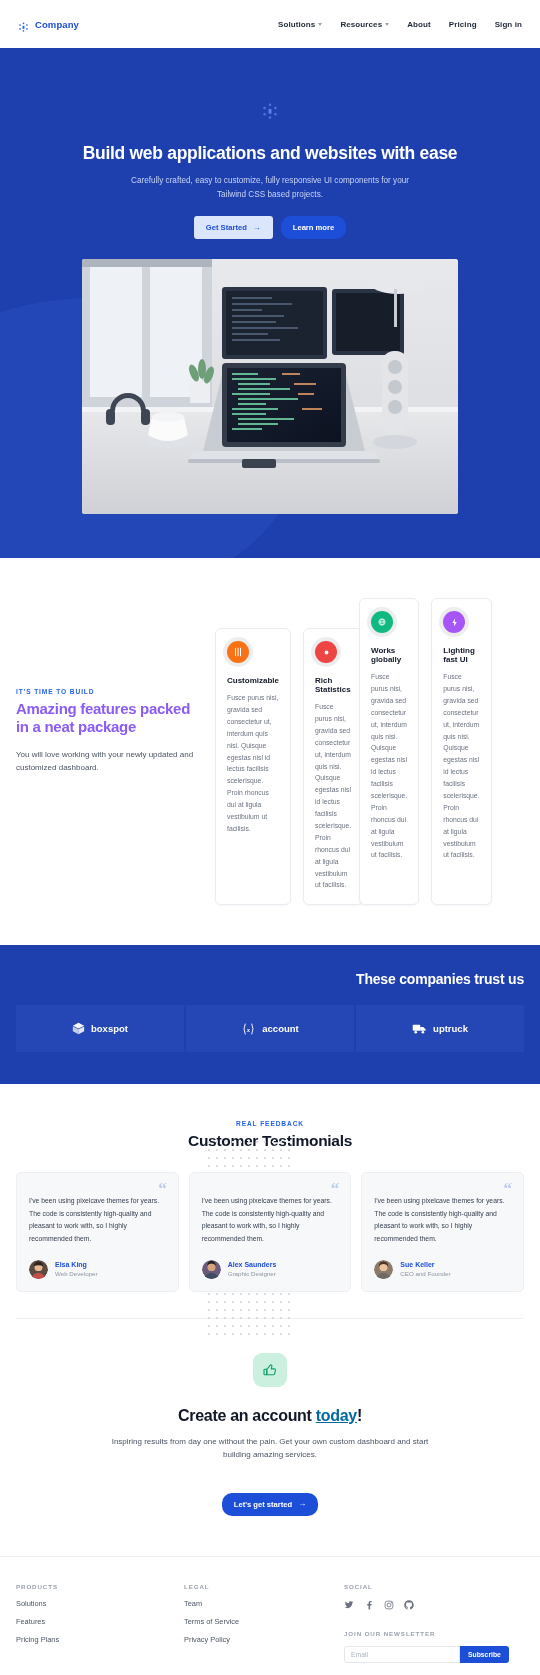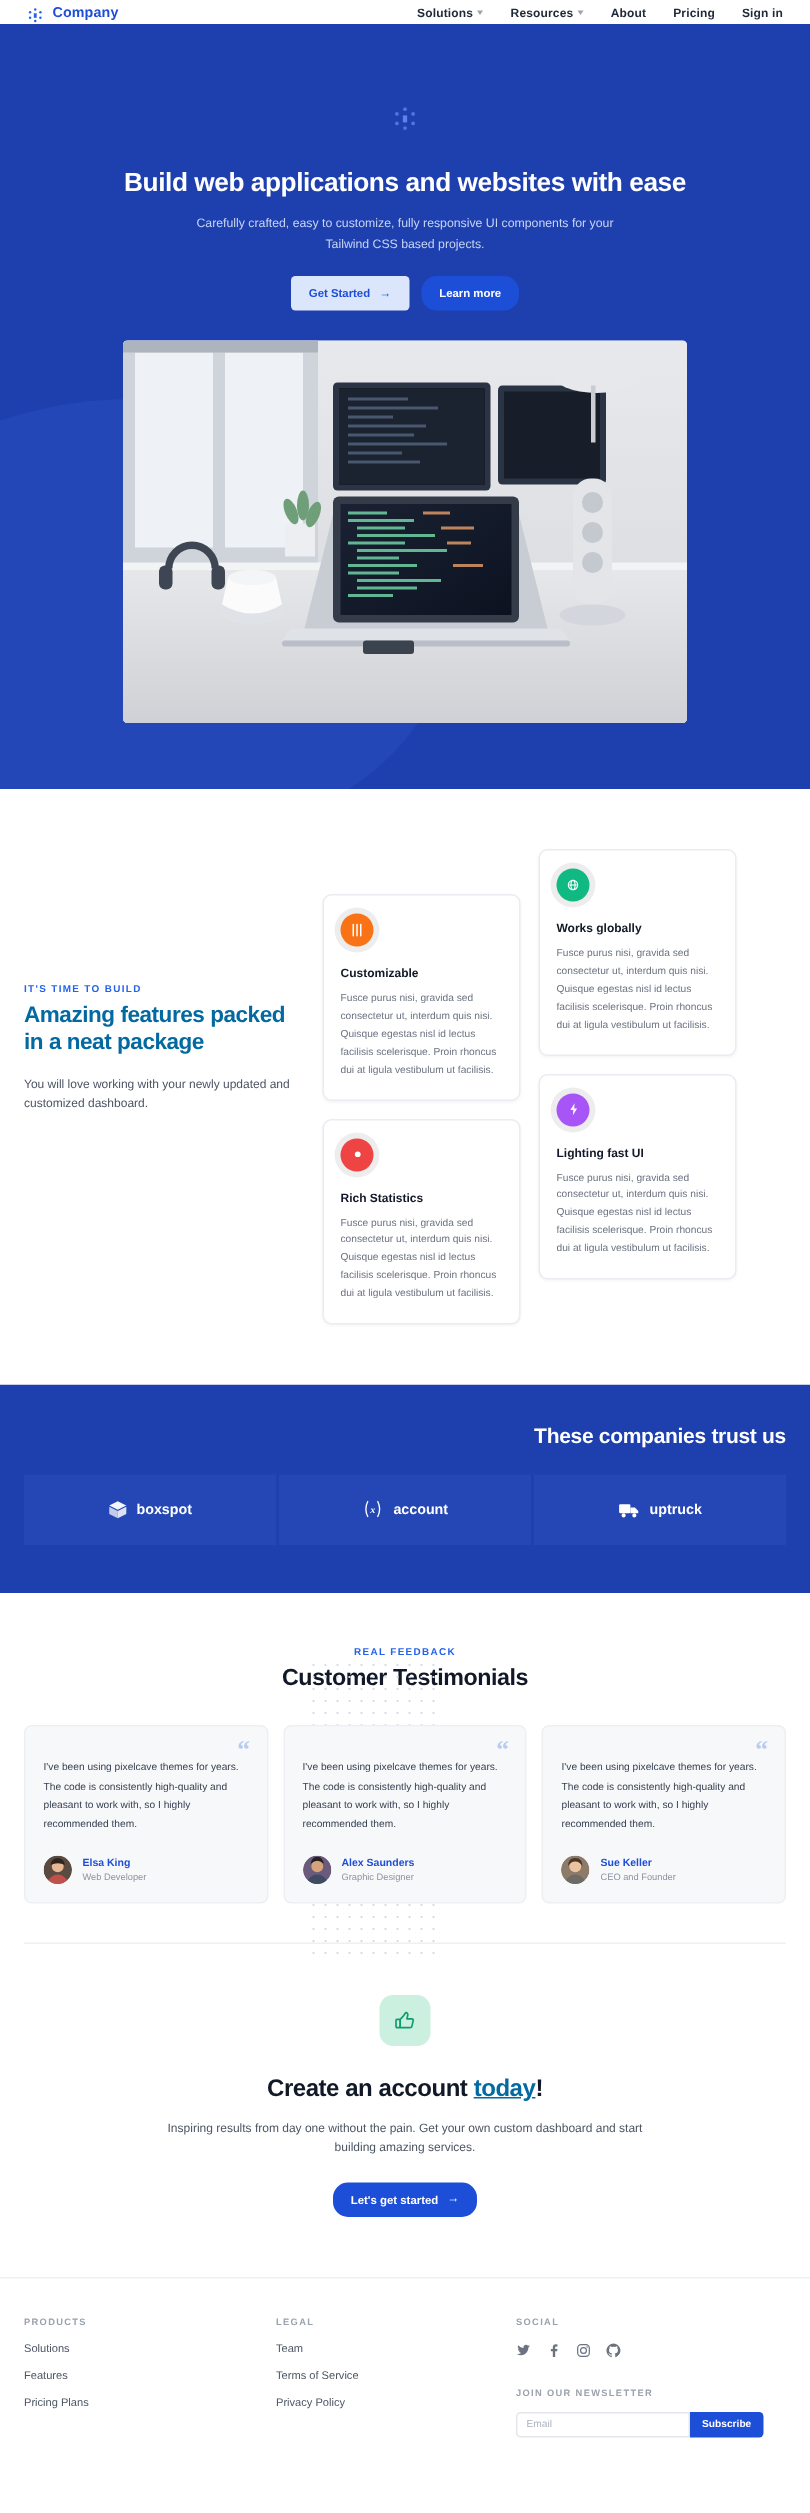--- a/index.html
+++ b/index.html
@@ -7,21 +7,21 @@
   body {
     font-family: "Liberation Sans", sans-serif;
     background: #ffffff;
     color: #111827;
     width: 540px;
     overflow-x: hidden;
   }
 
   
   .nav {
-    height: 16px;
+    height: 48px;
     display: flex;
     align-items: center;
     padding: 0 18px;
     background: #ffffff;
   }
   .brand { display: flex; align-items: center; gap: 6px; }
   .brand-mark { width: 11px; height: 11px; position: relative; display:block; }
   .brand-name {
     font-size: 9.5px; font-weight: bold; color: #1d4ed8; letter-spacing: .1px;
   }
@@ -89,32 +89,32 @@
   .features {
     background: #fff; padding: 40px 16px 40px; position: relative;
     display: flex; gap: 14px;
   }
   .feat-left { width: 185px; padding-top: 90px; }
   .eyebrow {
     color: #2563eb; font-size: 6.6px; font-weight: bold; letter-spacing: .9px;
   }
   .feat-h2 {
     margin-top: 5px; font-size: 15px; font-weight: bold; line-height: 1.2;
-    letter-spacing: -.3px; color: #0369a1;
+    letter-spacing: -.3px; color: #8b5cf6;
   }
   .feat-p {
     margin-top: 12px; font-size: 8px; line-height: 1.65; color: #4b5563;
   }
   .dots-bg {
     position: absolute; left: 205px; top: 580px; width: 90px; height: 200px;
     background-image: radial-gradient(#d9dde3 .8px, transparent .8px);
     background-size: 8px 8px; z-index: 0;
   }
   .feat-cols { display: flex; gap: 12px; position: relative; z-index: 2; flex: 1; }
-  .feat-col { display: flex; flex-direction: column; gap: 12px; width: 132px; }
+  .feat-col { display: flex; flex-direction: row; gap: 12px; width: 132px; }
   .feat-col.offset { padding-top: 30px; }
   .card {
     background: #fff; border: 1px solid #e9ecf1; border-radius: 6px;
     padding: 12px 11px 13px;
     box-shadow: 0 1px 2px rgba(16,24,40,.04);
   }
   .card-ico {
     width: 22px; height: 22px; border-radius: 50%;
     display: flex; align-items: center; justify-content: center;
     color: #fff; font-size: 9px; margin-bottom: 13px;
@@ -184,21 +184,21 @@
     margin: 0 auto; display: flex; align-items: center; justify-content: center;
   }
   .cta-h2 {
     margin-top: 20px; font-size: 16px; font-weight: bold; letter-spacing: -.3px;
   }
   .cta-h2 .accent { color: #0369a1; text-decoration: underline; }
   .cta-p {
     margin: 10px auto 0; width: 330px; font-size: 8px; line-height: 1.65;
     color: #4b5563;
   }
-  .cta-btn-wrap { margin-top: 16px; display: flex; justify-content: center; }
+  .cta-btn-wrap { margin-top: 32px; display: flex; justify-content: center; }
 
   
   .footer { background: #fff; border-top: 1px solid #eef0f3; padding: 26px 16px 20px; }
   .footer-cols { display: flex; }
   .fcol-products { width: 168px; }
   .fcol-legal { width: 160px; }
   .fcol-social { flex: 1; }
   .fhead {
     font-size: 6.2px; font-weight: bold; color: #9aa2ae; letter-spacing: .9px;
   }

